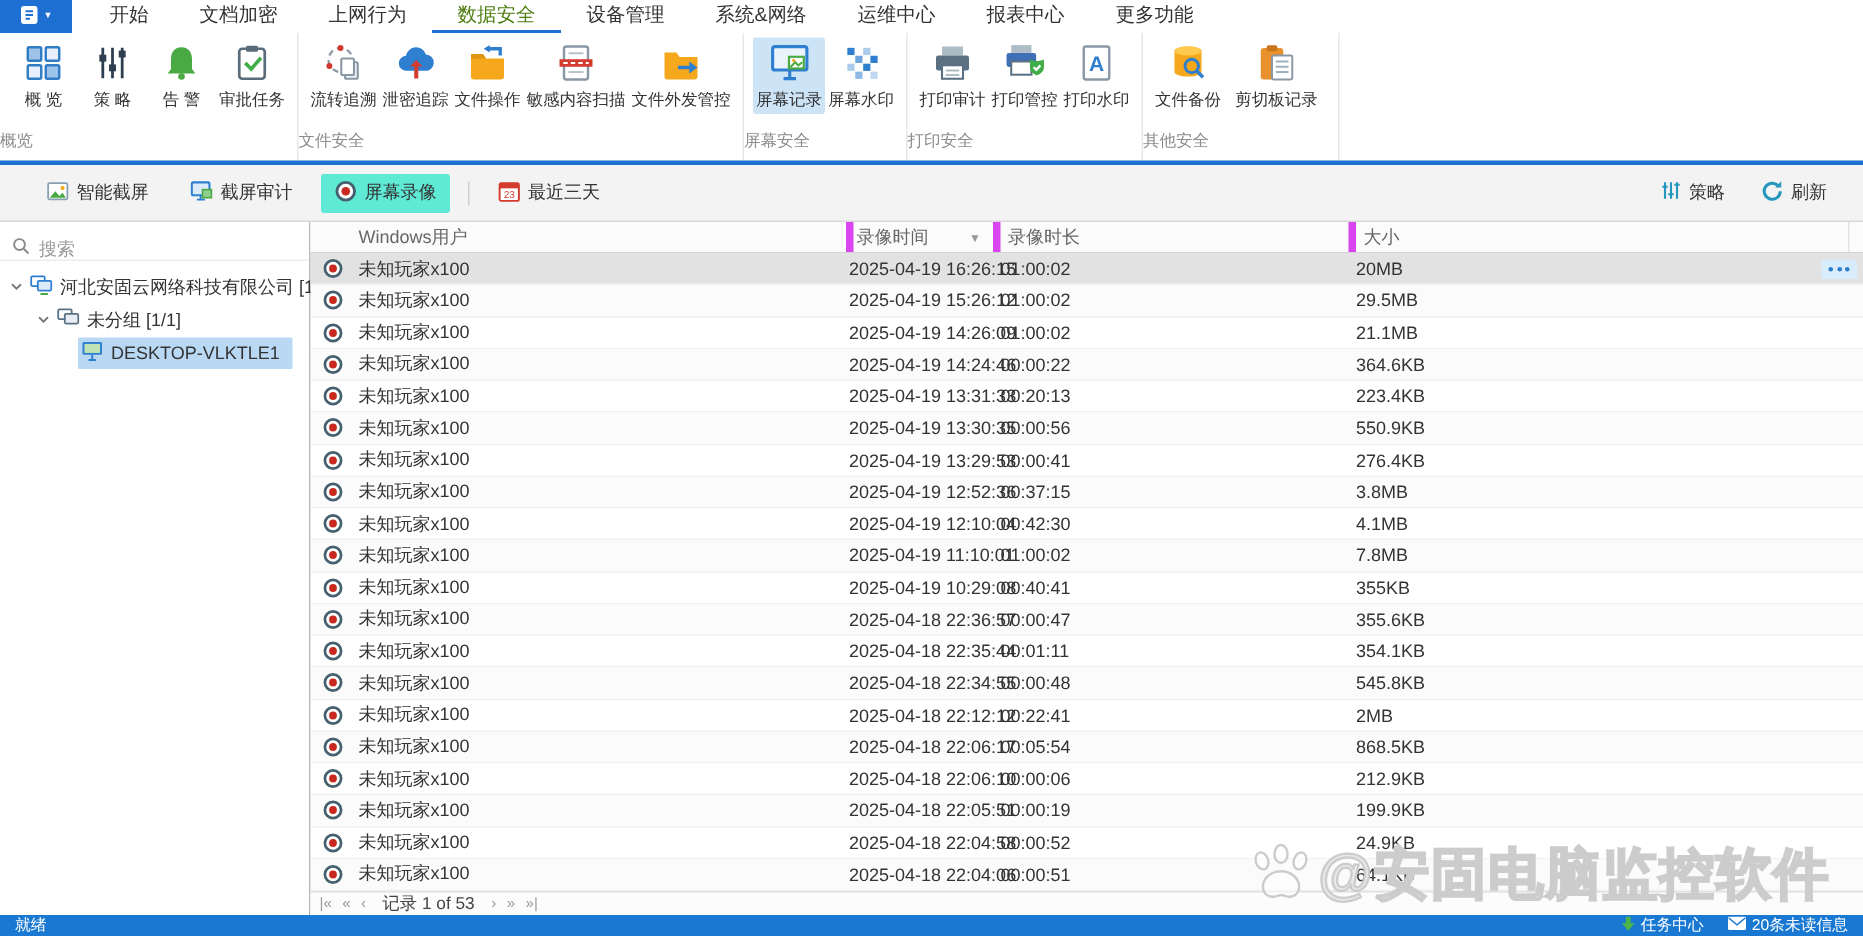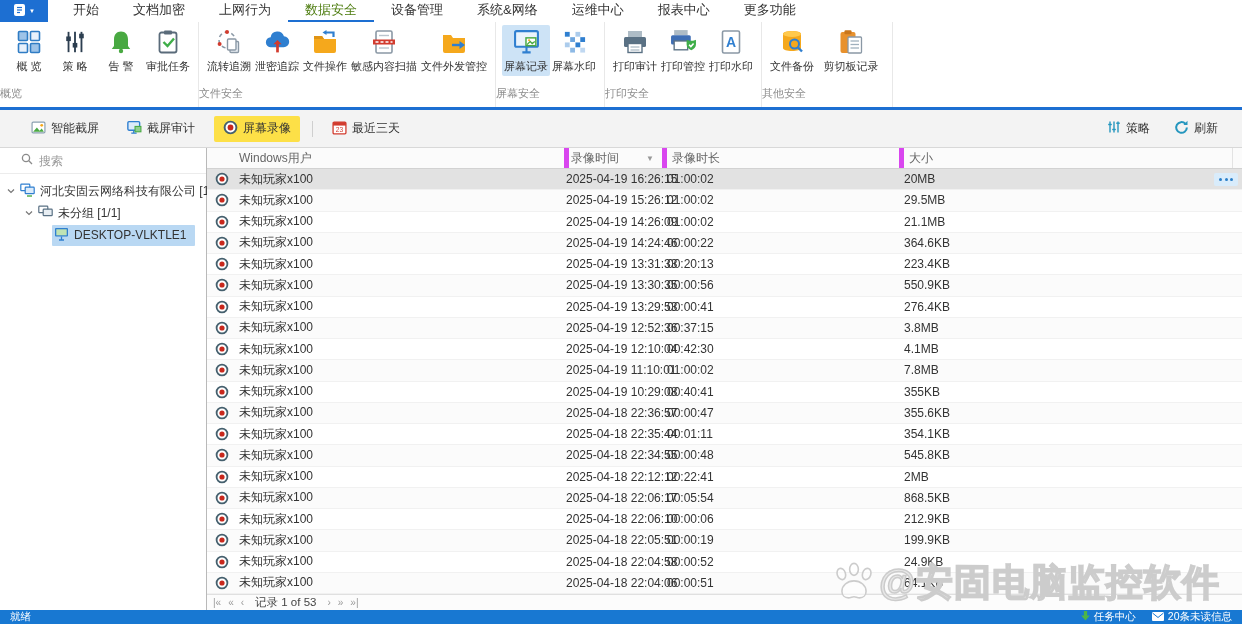--- a/index.html
+++ b/index.html
@@ -23,29 +23,29 @@
   .r-item.wide { min-width:70px; }
   .r-item.active { background:#cde3f6; }
   .r-ic { width:27px; height:27px; display:flex; align-items:center; justify-content:center; }
   .r-lb { font-size:11px; color:#333; margin-top:4px; white-space:nowrap; }
   .g-cap { font-size:11px; color:#8c8c8c; padding:3px 0 6px; }
   .accent-line { height:3px; background:#1d6fd2; flex:none; }
 
   
   .subtoolbar { height:38px; background:#f3f3f3; border-bottom:1px solid #d8d8d8; display:flex; align-items:center; padding:0 22px; flex:none; }
   .chip { display:flex; align-items:center; gap:5px; padding:4px 9px; margin-right:10px; font-size:12px; color:#333; border-radius:2px; cursor:pointer; }
-  .chip.active { background:#fde047; }
+  .chip.active { background:#5eead4; }
   .vdiv { width:1px; height:16px; background:#cfcfcf; margin:0 10px 0 2px; }
   .tb-right { margin-left:auto; display:flex; align-items:center; gap:20px; }
   .tb-right .chip { margin-right:0; padding:4px 2px; }
 
   
   .content { flex:1; display:flex; min-height:0; }
   .sidebar { width:207px; flex:none; background:#fff; border-right:1px solid #b9b9b9; display:flex; flex-direction:column; }
-  .search-row { height:26px; display:flex; align-items:center; gap:6px; padding:0 21px; border-bottom:1px solid #ececec; }
+  .search-row { height:26px; display:flex; align-items:flex-end; gap:6px; padding:0 8px; border-bottom:1px solid #ececec; }
   .search-row input { border:none; outline:none; background:transparent; font-size:12px; color:#333; width:160px; font-family:inherit; }
   .search-row input::placeholder { color:#9a9a9a; }
   .tree { padding-top:6px; }
   .tree-row { height:22px; display:flex; align-items:center; cursor:pointer; white-space:nowrap; }
   .tw { width:14px; display:flex; justify-content:center; color:#888; flex:none; }
   .row-inner { display:flex; align-items:center; gap:5px; padding:2px 8px 2px 2px; border-radius:1px; }
   .tree-row.selected .row-inner { background:#b9d8f3;margin-left:12px; }
   .t-lb { font-size:12px; color:#333; }
 
   

